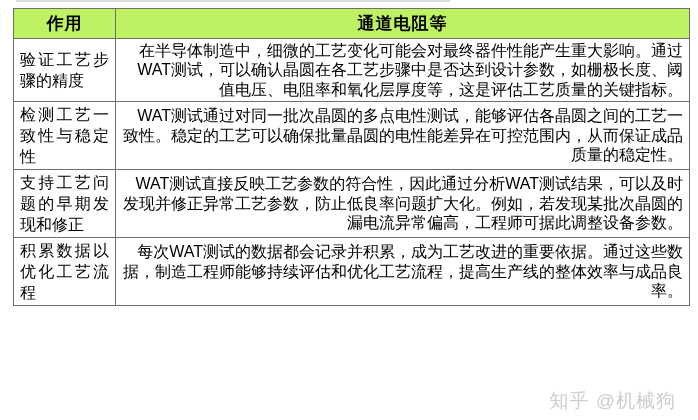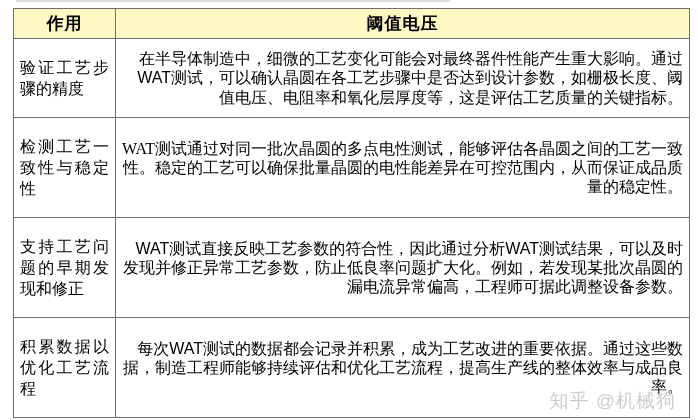--- a/index.html
+++ b/index.html
@@ -24,43 +24,43 @@
     table-layout: fixed;
     color: #000000;
   }
   table.wat-table col.col-role { width: 102px; }
   table.wat-table th, table.wat-table td {
     border: 1px solid #6f6f6f;
     vertical-align: middle;
     overflow: hidden;
   }
   table.wat-table th {
-    background: #fef9c3;
+    background: #bef264;
     font-weight: bold;
     font-size: 17px;
     height: 30px;
     text-align: center;
     letter-spacing: 1px;
   }
   td.role-cell {
     font-size: 16px;
     line-height: 21px;
-    padding: 18px 6px;
+    padding: 2px 6px;
     text-align: justify;
     text-justify: inter-character;
   }
   td.desc-cell {
     font-size: 16px;
     line-height: 19.3px;
     padding: 2px 6px 2px 6px;
     text-align: right;
   }
   tr.row-1 { height: 57px; }
   tr.row-2 { height: 73px; }
-  tr.row-3 { height: 60px; font-family: Liberation Serif, serif; }
+  tr.row-3 { height: 60px; }
   tr.row-4 { height: 62px; margin-top: 20px; }
   tr.row-5 { height: 62px; }
   tr.row-6 { height: 63px; }
   .watermark {
     position: absolute;
     right: 22px; top: 388px;
     font-size: 19px;
     color: rgba(175, 175, 175, 0.62);
     text-shadow: 0 1px 0 rgba(255,255,255,0.8);
     letter-spacing: 1px;
@@ -74,21 +74,21 @@
 <div class="top-artifact"></div>
 
 <table class="wat-table">
   <colgroup>
     <col class="col-role">
     <col class="col-desc">
   </colgroup>
   <thead>
     <tr>
       <th>作用</th>
-      <th>阈值电压</th>
+      <th>通道电阻等</th>
     </tr>
   </thead>
   <tbody>
     <tr class="row-1">
       <td class="role-cell">验证工艺步骤的精度</td>
       <td class="desc-cell">在半导体制造中，细微的工艺变化可能会对最终器件性能产生重大影响。通过WAT测试，可以确认晶圆在各工艺步骤中是否达到设计参数，如栅极长度、阈值电压、电阻率和氧化层厚度等，这是评估工艺质量的关键指标。</td>
     </tr>
     <tr class="row-3">
       <td class="role-cell">检测工艺一致性与稳定性</td>
       <td class="desc-cell">WAT测试通过对同一批次晶圆的多点电性测试，能够评估各晶圆之间的工艺一致性。稳定的工艺可以确保批量晶圆的电性能差异在可控范围内，从而保证成品质量的稳定性。</td>

